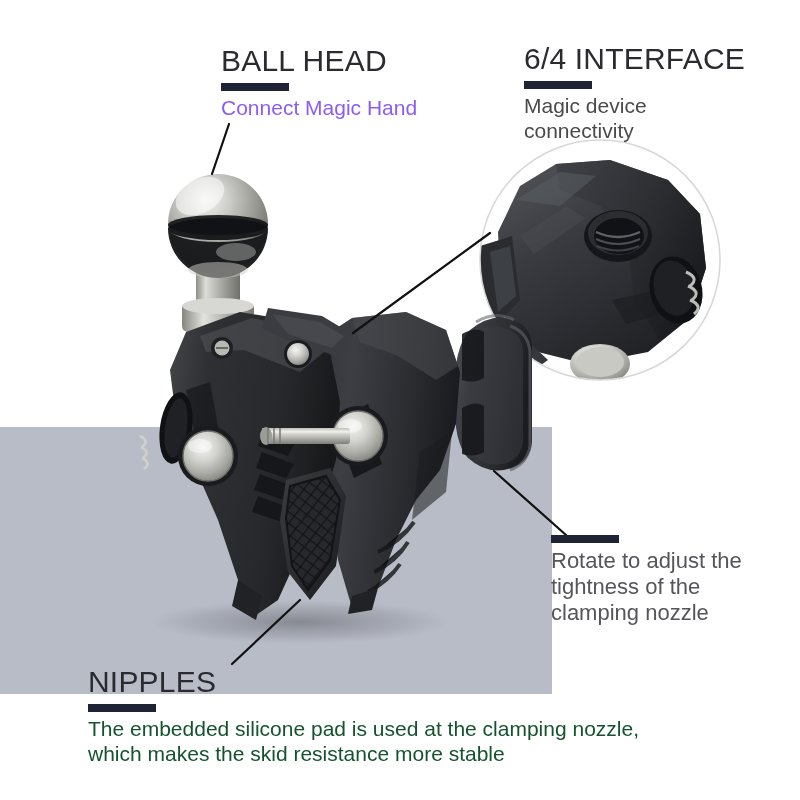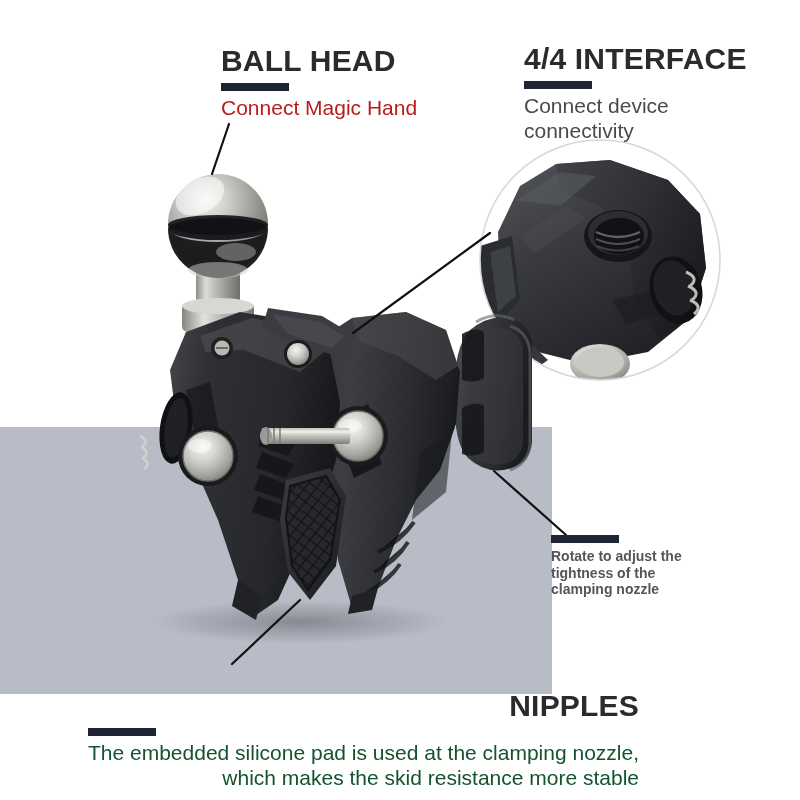--- a/index.html
+++ b/index.html
@@ -15,21 +15,21 @@
   
   .gray-band{
     position:absolute;
     left:0; top:427px; width:552px; height:267px;
     background:#b8bcc6;
   }
 
   
   .callout{position:absolute;}
   .callout .head{
-    font-weight:bold;
+    font-weight:normal;
     color:#2b2b2f;
     letter-spacing:.2px;
     white-space:nowrap;
     line-height:1;
   }
   .callout .rule{
     background:#1e2433;
     height:8px;
     margin-top:7px;
   }
@@ -37,33 +37,33 @@
     color:#555557;
     font-weight:400;
     line-height:1.18;
     margin-top:5px;
     white-space:pre-line;
   }
 
   #co-ball{ left:221px; top:46px; }
   #co-ball .head{font-size:30px;}
   #co-ball .rule{width:68px;}
-  #co-ball .sub{font-size:21px;color:#b91c1c;}
+  #co-ball .sub{font-size:21px;color:#8b5cf6;}
 
   #co-interface{ left:524px; top:44px; }
   #co-interface .head{font-size:30px;}
   #co-interface .rule{width:68px;}
   #co-interface .sub{font-size:21px;color:#4a4a4c;}
 
   #co-knob{ left:551px; top:528px; }
   #co-knob .head{font-size:30px;}
   #co-knob .rule{width:68px;}
-  #co-knob .sub{font-size:14px;color:#55555a;font-weight:bold;}
-
-  #co-nipples{ left:88px; top:691px;text-align:right; }
+  #co-knob .sub{font-size:22px;color:#55555a;}
+
+  #co-nipples{ left:88px; top:667px; }
   #co-nipples .head{font-size:30px;}
   #co-nipples .rule{width:68px;}
   #co-nipples .sub{font-size:21px;color:#14532d;}
 
   
   #art{position:absolute;left:0;top:0;width:800px;height:800px;pointer-events:none;}
 
   
   #leaders{position:absolute;left:0;top:0;width:800px;height:800px;}
 </style>
@@ -356,23 +356,23 @@
     </g>
   </svg>
 
   <div class="callout" id="co-ball">
     <div class="head">BALL HEAD</div>
     <div class="rule"></div>
     <div class="sub">Connect Magic Hand</div>
   </div>
 
   <div class="callout" id="co-interface">
-    <div class="head">4/4 INTERFACE</div>
+    <div class="head">6/4 INTERFACE</div>
     <div class="rule"></div>
-    <div class="sub">Connect device
+    <div class="sub">Magic device
 connectivity</div>
   </div>
 
   <div class="callout" id="co-knob">
     <div class="rule"></div>
     <div class="sub">Rotate to adjust the
 tightness of the
 clamping nozzle</div>
   </div>
 

